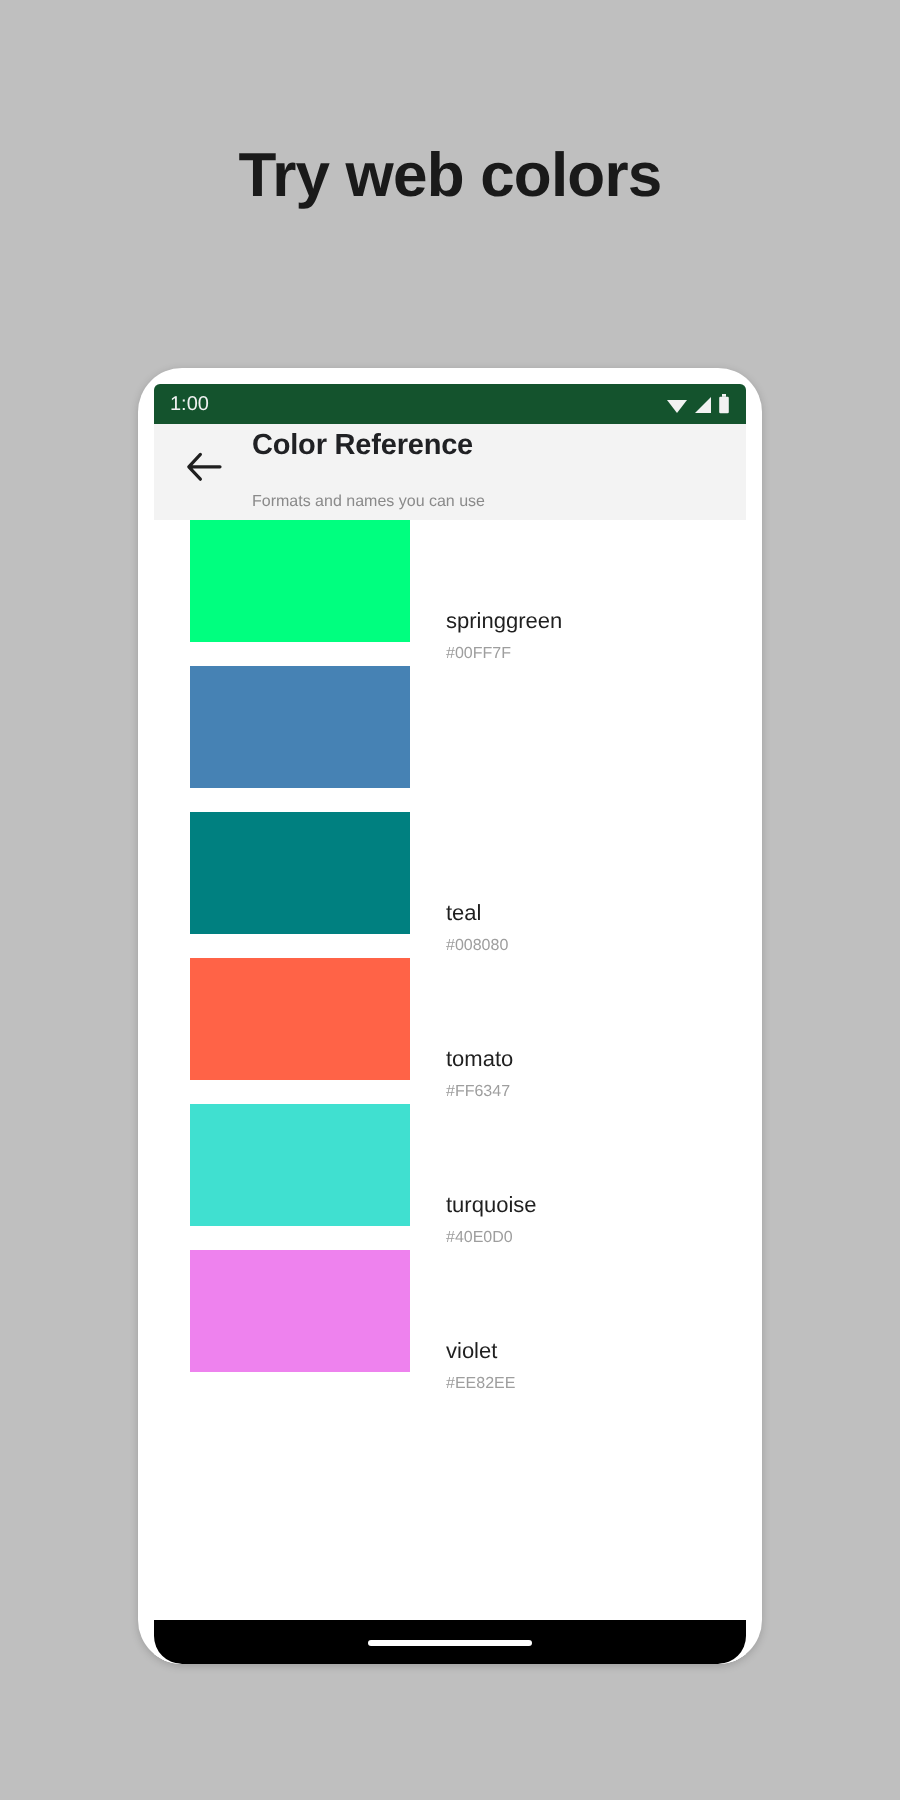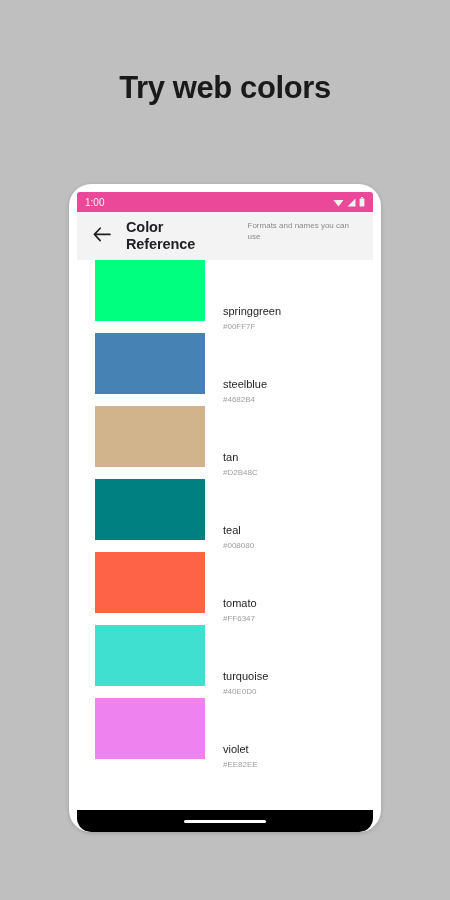--- a/index.html
+++ b/index.html
@@ -47,21 +47,21 @@
     width: 296px;
     height: 640px;
     background: #ffffff;
     overflow: hidden;
     border-radius: 3px;
   }
 
   
   .status-bar {
     height: 20px;
-    background: #ec4899;
+    background: #14532d;
     display: flex;
     align-items: center;
     justify-content: space-between;
     padding: 0 8px;
     box-sizing: border-box;
     text-align: center;
   }
   .status-time {
     font-size: 10px;
     color: #f2f2f2;
@@ -88,21 +88,21 @@
     height: 30px;
     display: flex;
     align-items: center;
     justify-content: center;
     flex: 0 0 auto;
     cursor: pointer;
   }
   .app-bar-text {
     margin-left: 9px;
     display: flex;
-    flex-direction: row;
+    flex-direction: column;
     justify-content: flex-end;
     gap: 12px;
   }
   .app-bar-title {
     font-size: 14.5px;
     font-weight: bold;
     color: #202124;
     line-height: 1.15;
     letter-spacing: -0.1px;
   }
@@ -216,31 +216,20 @@
     <div class="color-list" id="color-list">
         <div class="color-row">
           <div class="swatch" style="background: rgb(0, 255, 127);"></div>
           <div class="color-info">
             <div class="color-name">springgreen</div>
             <div class="color-hex">#00FF7F</div>
           </div>
         </div>
         <div class="color-row">
           <div class="swatch" style="background: rgb(70, 130, 180);"></div>
-          <div class="color-info">
-            <div class="color-name">steelblue</div>
-            <div class="color-hex">#4682B4</div>
-          </div>
-        </div>
-        <div class="color-row">
-          <div class="swatch" style="background: rgb(210, 180, 140);"></div>
-          <div class="color-info">
-            <div class="color-name">tan</div>
-            <div class="color-hex">#D2B48C</div>
-          </div>
         </div>
         <div class="color-row">
           <div class="swatch" style="background: rgb(0, 128, 128);"></div>
           <div class="color-info">
             <div class="color-name">teal</div>
             <div class="color-hex">#008080</div>
           </div>
         </div>
         <div class="color-row">
           <div class="swatch" style="background: rgb(255, 99, 71);"></div>

